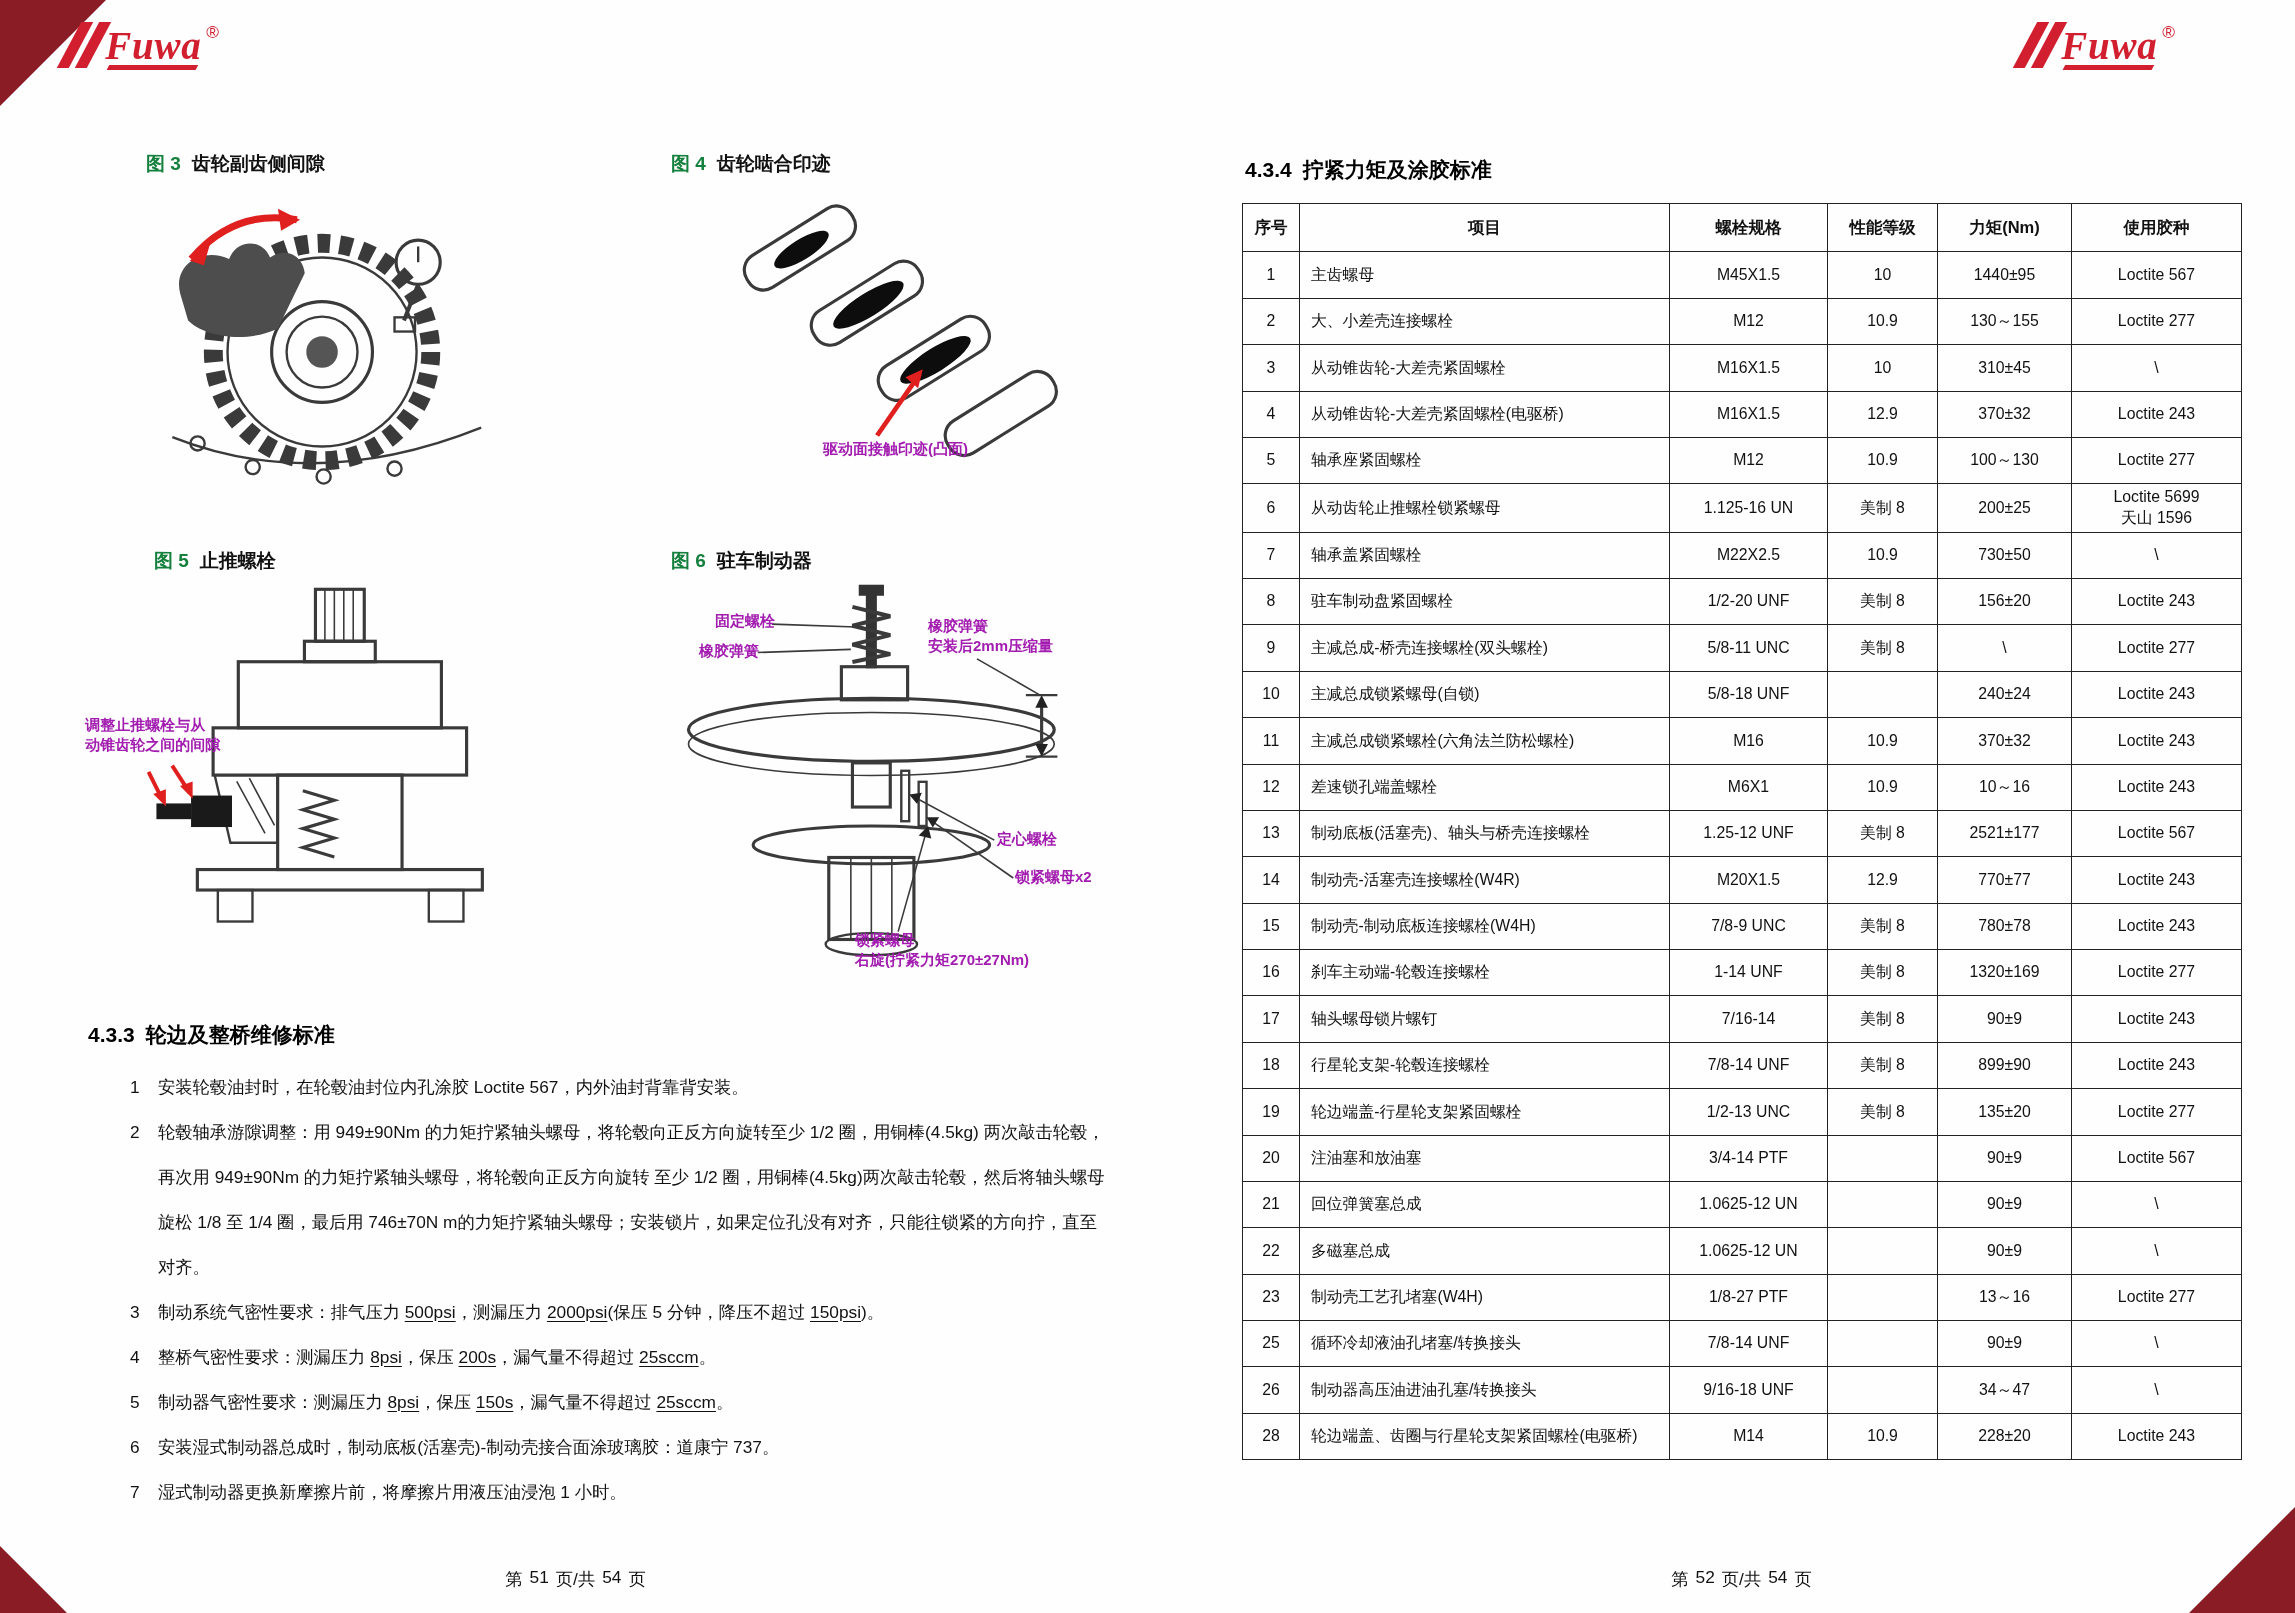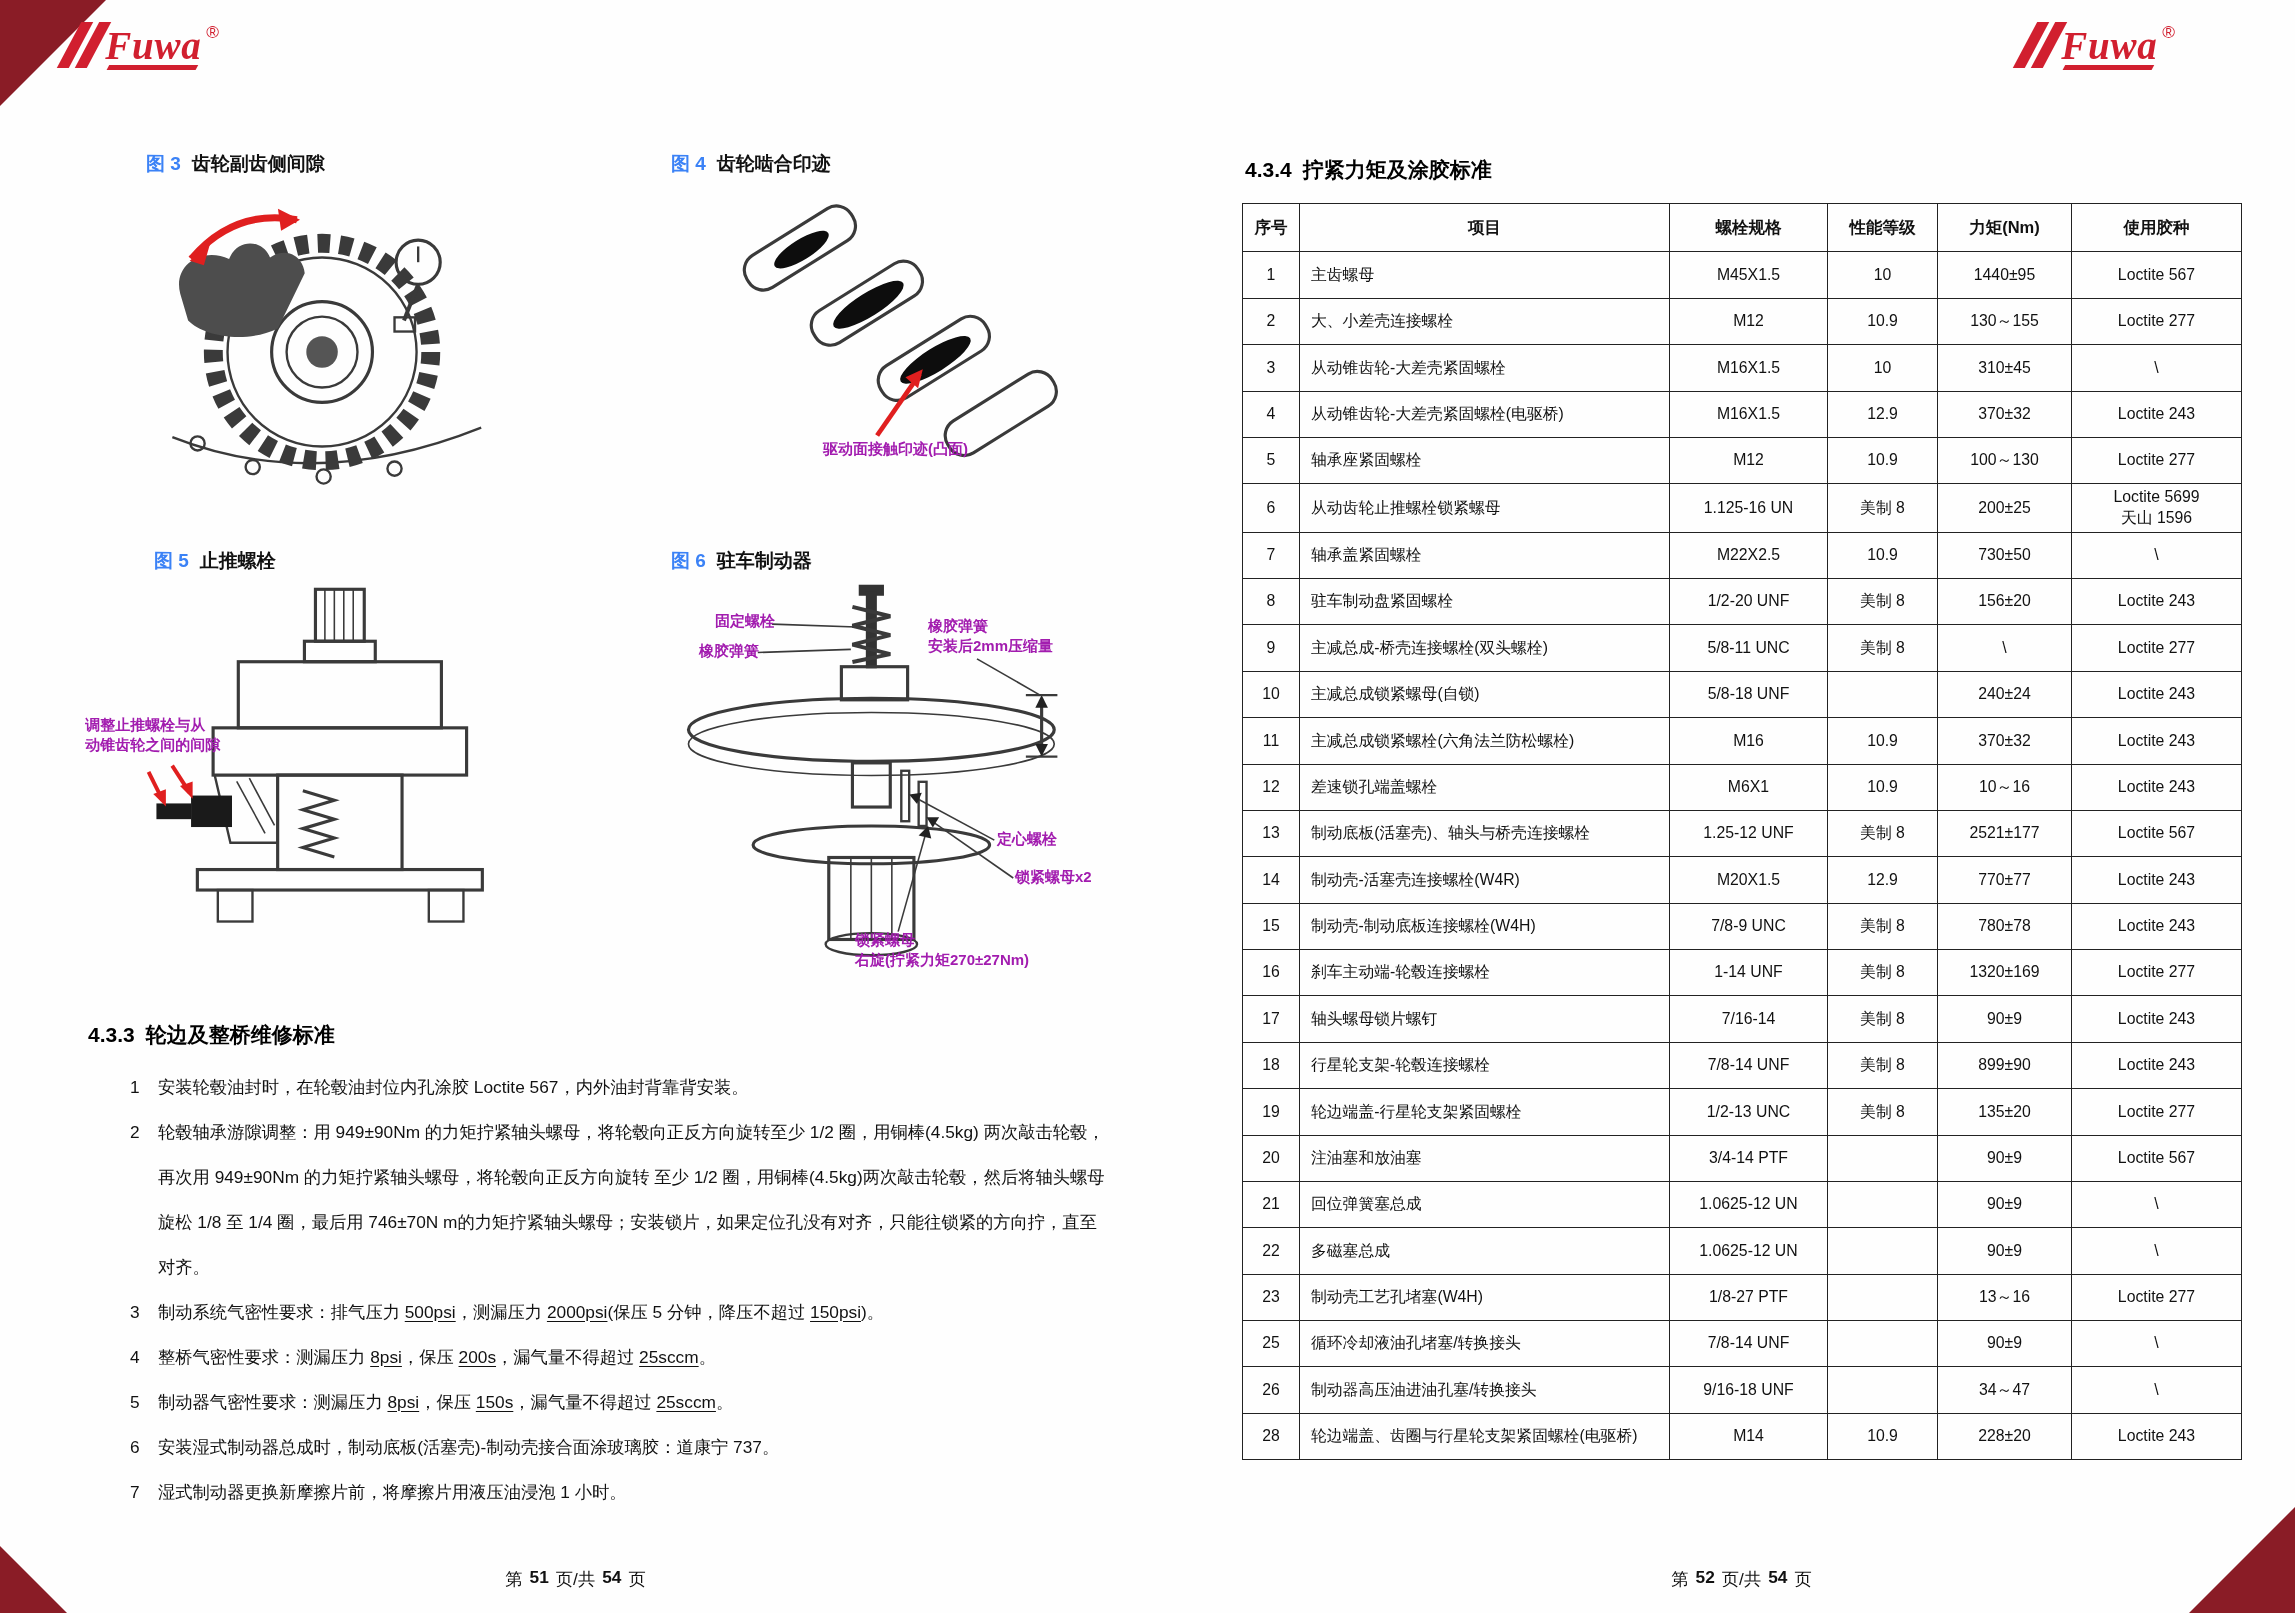--- a/index.html
+++ b/index.html
@@ -15,21 +15,21 @@
   
   .logo{position:absolute;display:flex;align-items:center;}
   .logo-bar{width:11.8px;height:46px;background:#d11f2f;transform:skewX(-28deg);margin-right:6.3px;}
   .logo-text{font-family:"Liberation Serif","DejaVu Serif",serif;font-style:italic;font-weight:bold;
              font-size:39px;line-height:1;color:#d11f2f;letter-spacing:0.8px;position:relative;}
   .logo-text::after{content:"";position:absolute;left:3.2px;bottom:-4.7px;width:92%;height:4.7px;
              background:#d11f2f;transform:skewX(-28deg);}
   .logo-reg{font-size:17.3px;color:#d11f2f;margin-left:4.7px;align-self:flex-start;}
   
   .fig-caption{position:absolute;font-size:19px;font-weight:bold;white-space:nowrap;}
-  .fig-num{color:#3b82f6;margin-right:11px;}
+  .fig-num{color:#15803d;margin-right:11px;}
   .fig-title{color:#111;}
   .figure{position:absolute;}
   .figure svg{display:block;}
   .annot{position:absolute;font-size:15px;font-weight:bold;color:#a21caf;white-space:pre-line;line-height:1.35;}
   
   .section-heading{position:absolute;font-size:21px;font-weight:bold;color:#000;}
   .section-heading .sec-title{margin-left:11px;}
   
   .repair-list{position:absolute;left:130px;top:1065px;width:977px;font-size:17.3px;}
   .list-item{display:flex;line-height:45px;}
@@ -39,21 +39,21 @@
   
   .torque-table{position:absolute;left:1242px;top:203px;border-collapse:collapse;table-layout:fixed;
     width:999px;font-size:15.8px;}
   .torque-table th,.torque-table td{border:1.2px solid #222;padding:3.2px 6.3px;text-align:center;
     vertical-align:middle;white-space:pre-line;line-height:1.3;}
   .torque-table th{font-weight:bold;height:41px;font-size:16.5px;}
   .torque-table td{height:39px;}
   .torque-table td.c1{text-align:left;padding-left:11px;}
   
   .footer{position:absolute;top:1567px;font-size:17.3px;display:flex;gap:7px;justify-content:center;width:331px;}
-  .footer b{font-weight:bold;}
+  .footer b{font-weight:normal;}
   .stroke{fill:none;stroke:#3a3a3a;}
   .red{stroke:#e01f1f;fill:none;}
   .redfill{fill:#e01f1f;stroke:none;}
 </style>
 </head>
 <body>
 
 <div class="sheet">
 
   <div class="corner tl"></div>

